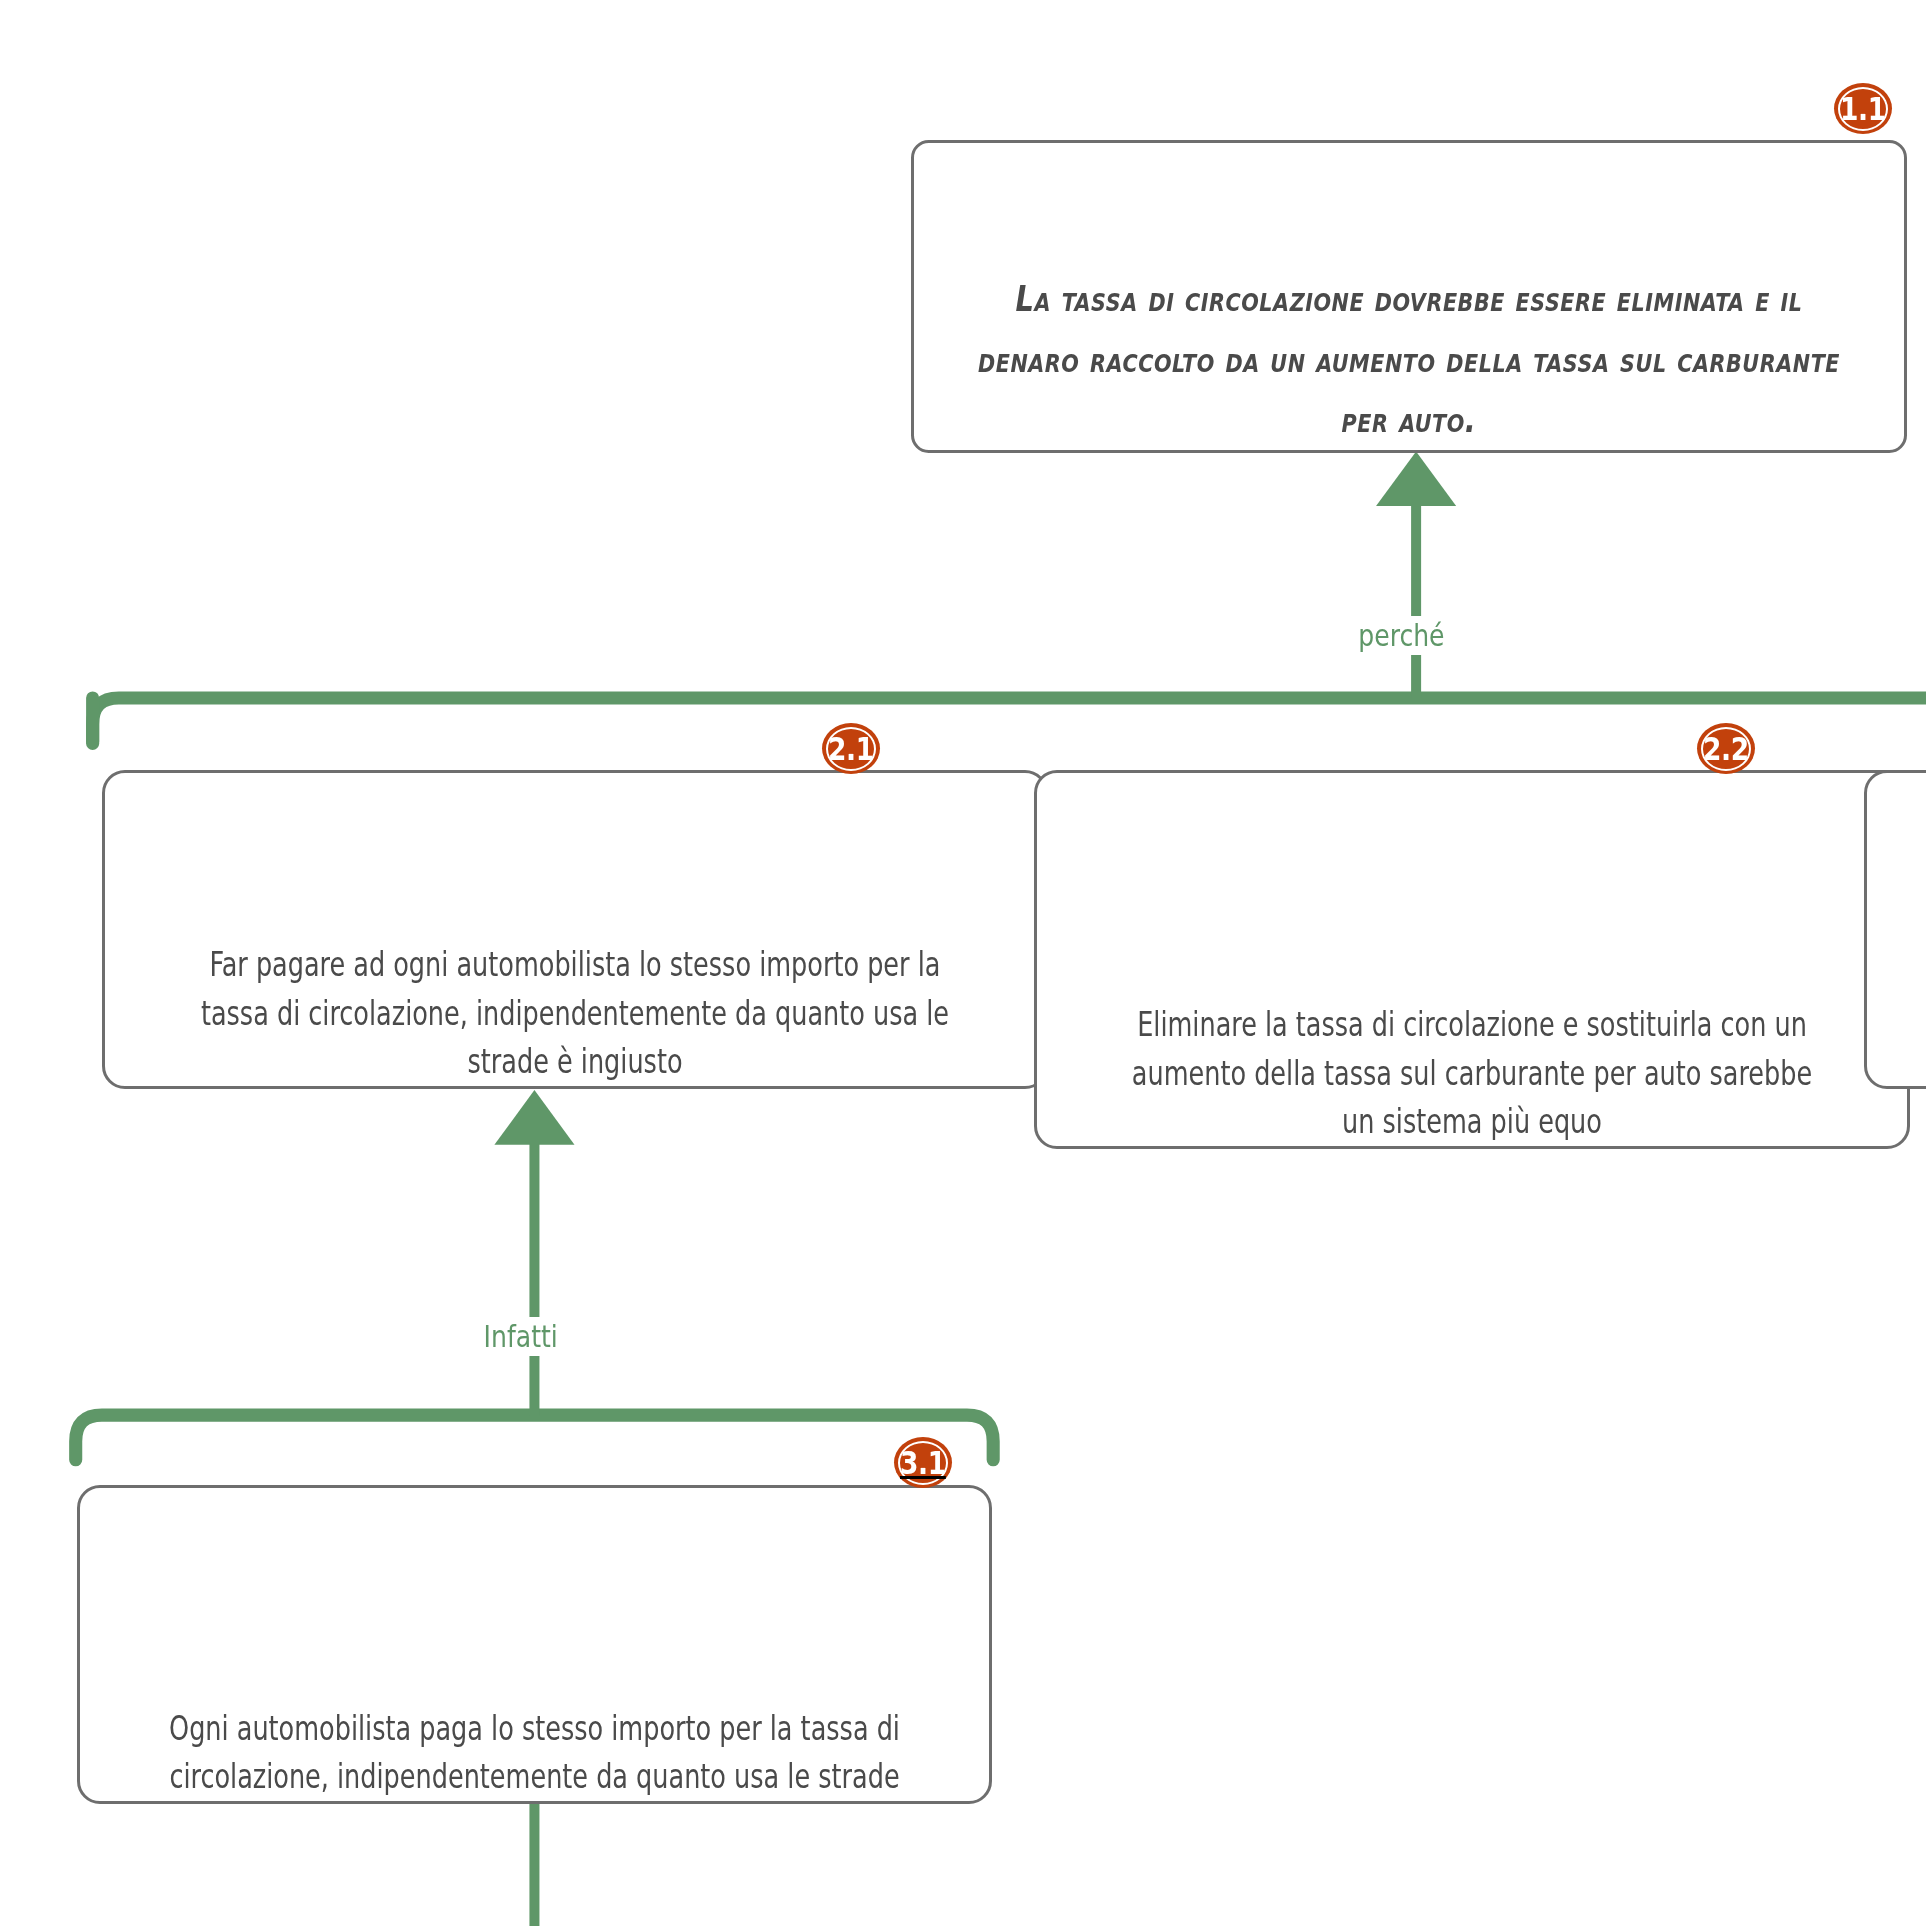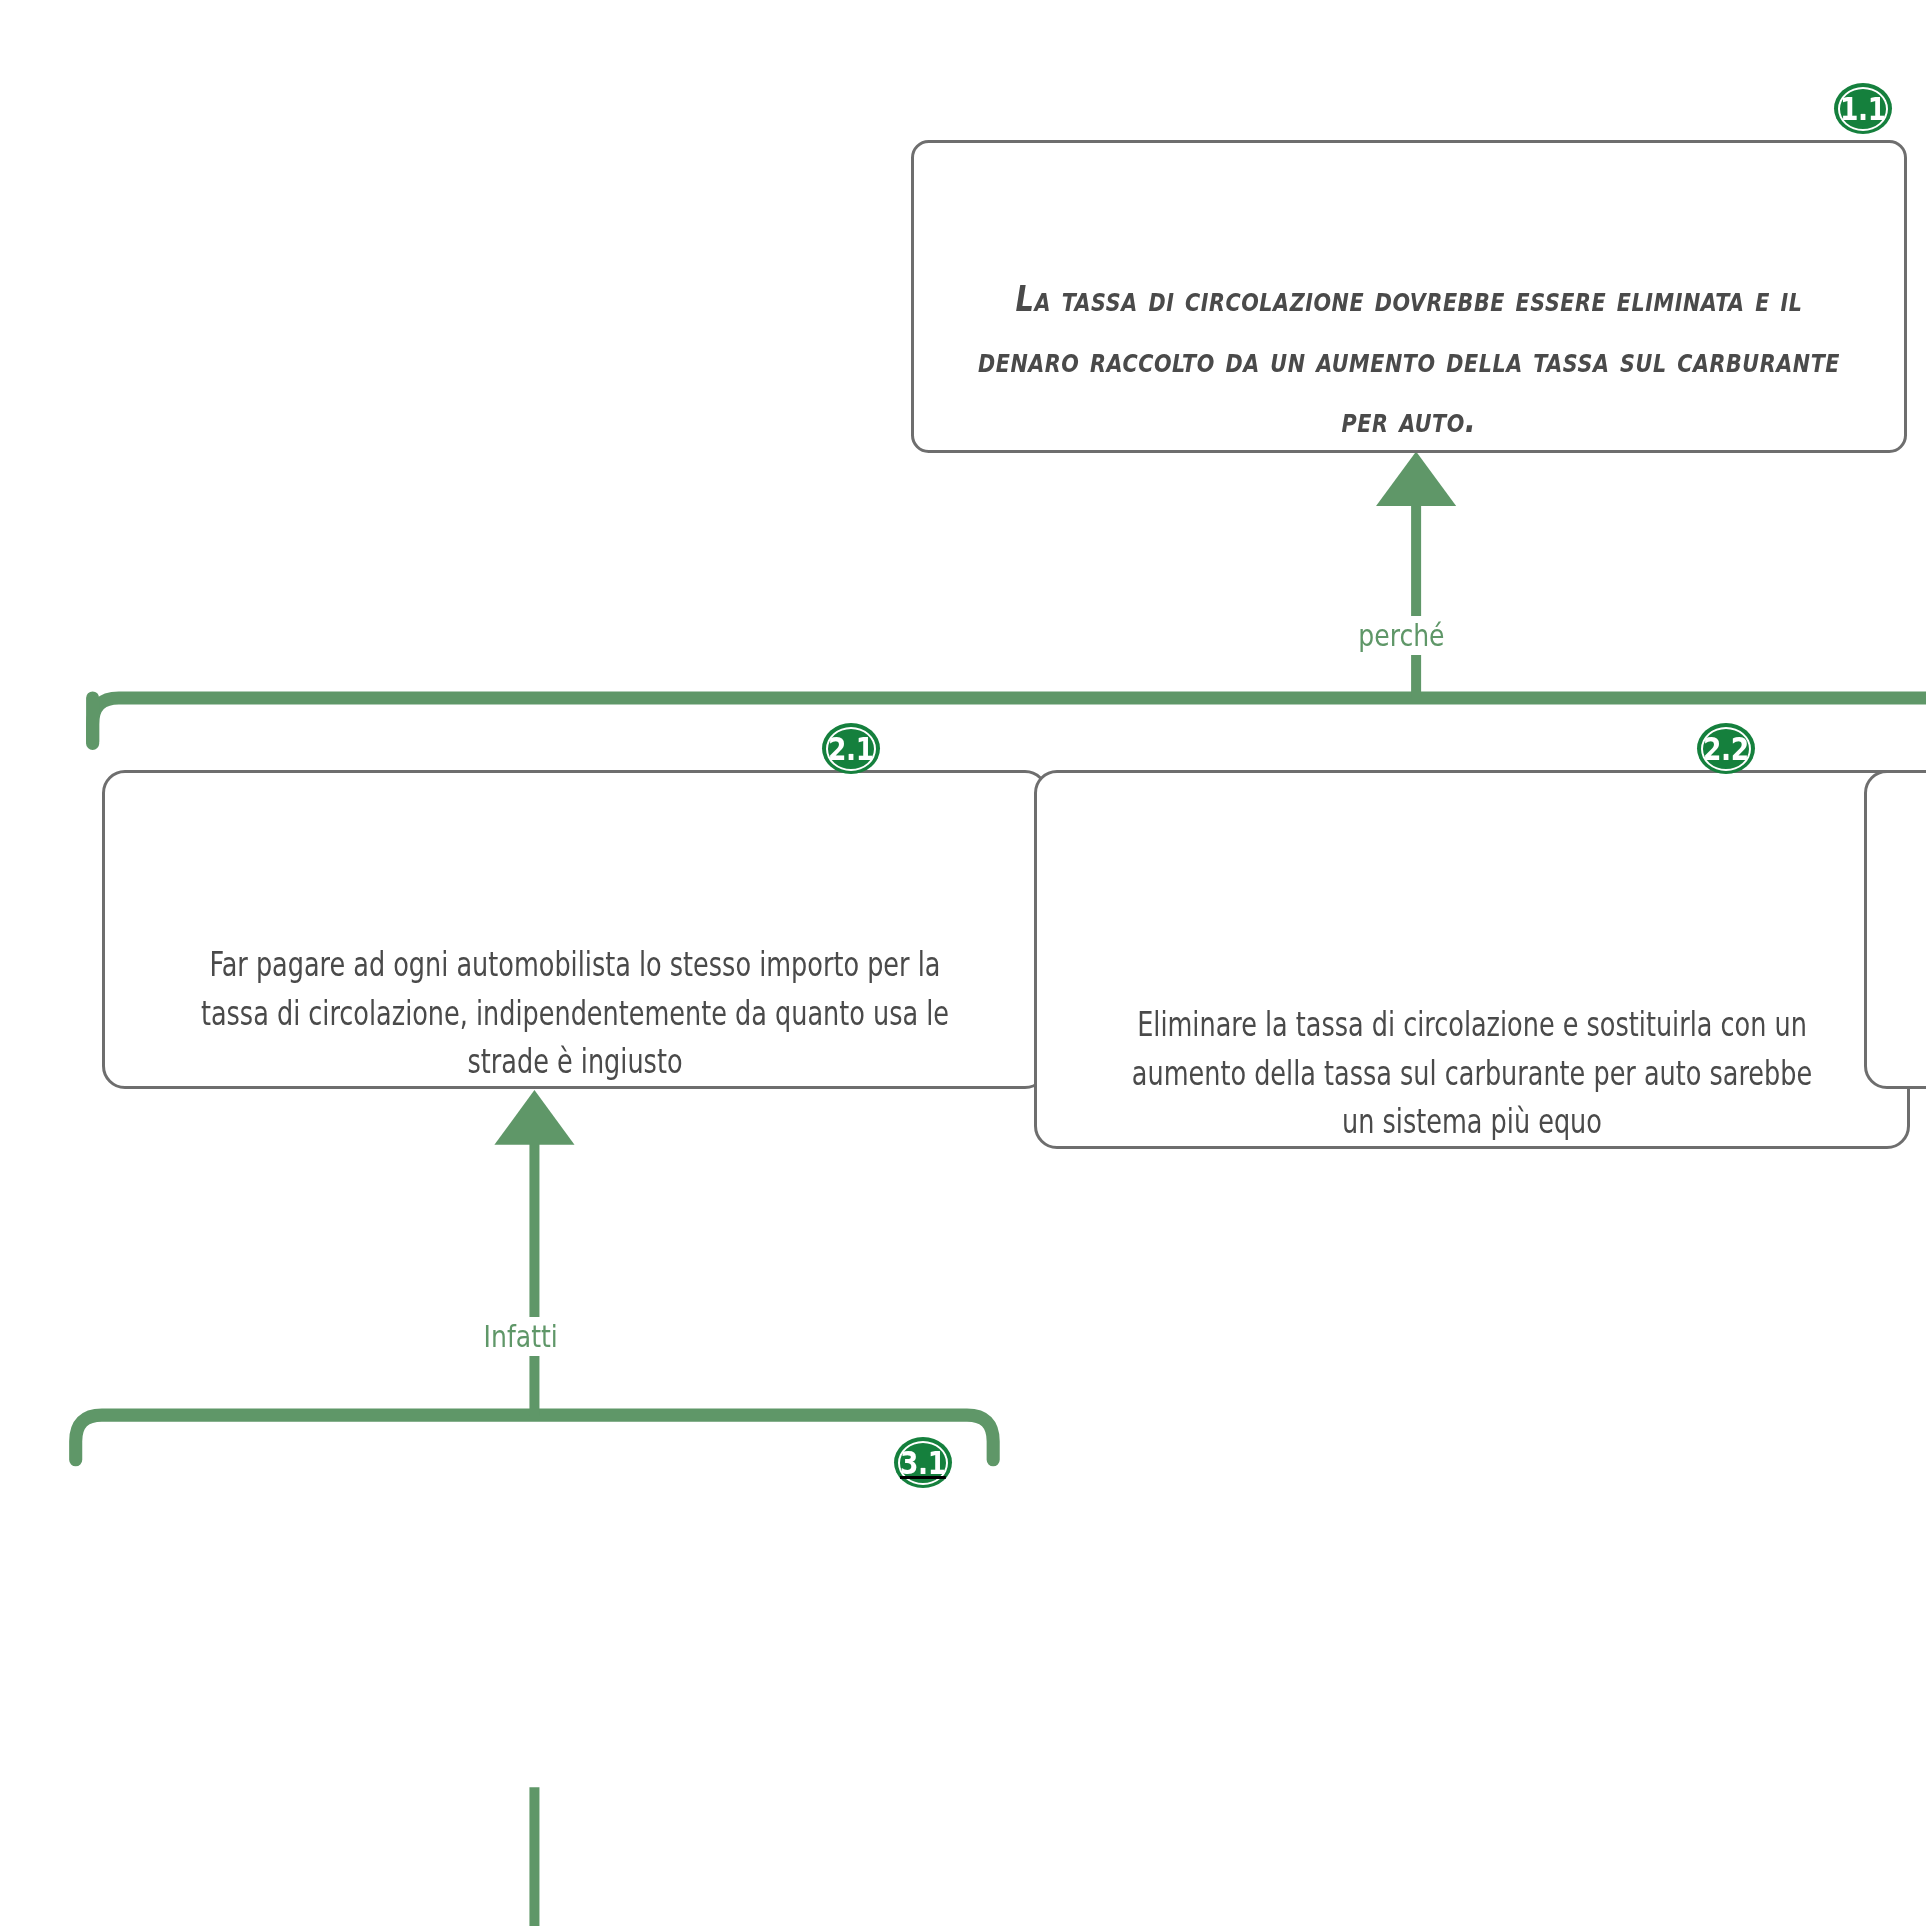--- a/index.html
+++ b/index.html
@@ -72,21 +72,21 @@
     line-height: 1.46;
     transform: scaleX(0.86);
   }
   
   .badge {
     position: absolute;
     z-index: 9;
     width: 58px;
     height: 51px;
     border-radius: 50%;
-    background: #15803d;
+    background: #c2410c;
     display: flex;
     align-items: center;
     justify-content: center;
   }
   .badge::before {
     content: "";
     position: absolute;
     left: 3.9px;
     top: 3.5px;
     right: 3.9px;
@@ -183,20 +183,23 @@
     <div class="box-text">Eliminare la tassa di circolazione e sostituirla con un aumento della tassa sul carburante per auto sarebbe un sistema più equo</div>
   </div>
   <div class="badge" style="left:1697px; top:723px;">
     <span class="badge-label">2.2</span>
   </div>
 
   <div class="box reason" style="left:1864px; top:770px; width:861px; height:319px;">
     
   </div>
 
+  <div class="box reason" style="left:77px; top:1485px; width:915px; height:319px;">
+    <div class="box-text">Ogni automobilista paga lo stesso importo per la tassa di circolazione, indipendentemente da quanto usa le strade</div>
+  </div>
   <div class="badge" style="left:894px; top:1437px;text-decoration:underline;">
     <span class="badge-label">3.1</span>
   </div>
 
   <div class="conn-label" style="left:1345px; top:616px;">perché</div>
 
   <div class="conn-label" style="left:471px; top:1317px;">Infatti</div>
 
 </div>
 

